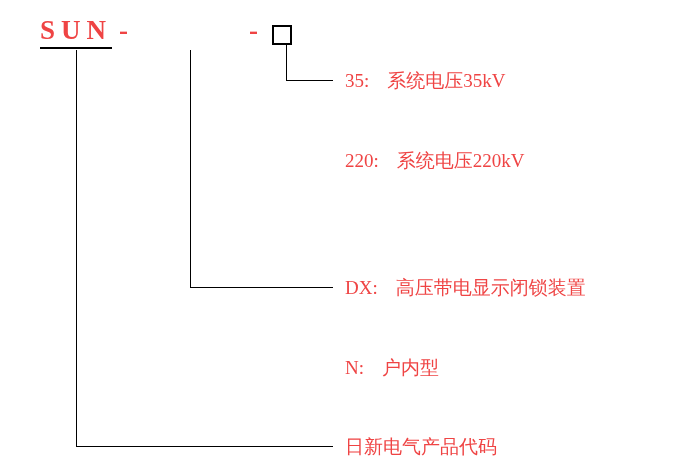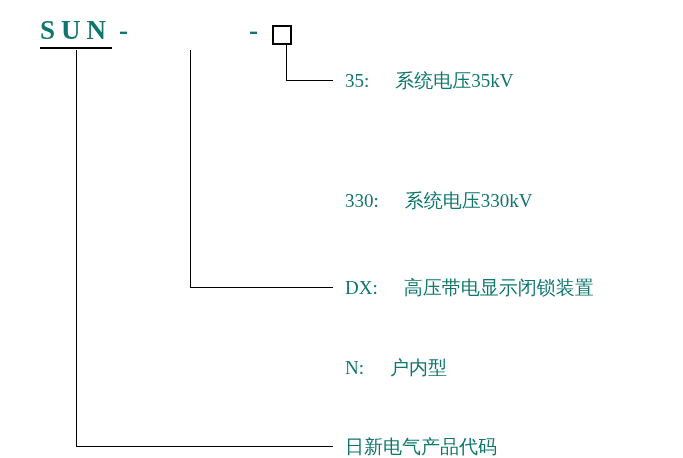--- a/index.html
+++ b/index.html
@@ -2,21 +2,21 @@
 <html><head>
 <meta charset="utf-8">
 <style>
   * { margin: 0; padding: 0; box-sizing: border-box; }
   html, body { background: #ffffff; }
   .canvas {
     position: relative;
     width: 683px;
     height: 458px;
     background: #ffffff;
-    color: #0f766e;
+    color: #ef4444;
     font-family: "Liberation Serif", "DejaVu Serif", serif;
     overflow: hidden;
   }
   
   .code-part {
     position: absolute;
     top: 14px;
     font-size: 27px;
     font-weight: bold;
     letter-spacing: 6px;
@@ -48,21 +48,21 @@
     background: #000000;
   }
   
   .row {
     position: absolute;
     left: 345px;
     font-size: 19px;
     line-height: 22px;
     white-space: nowrap;
   }
-  .row .desc { margin-left: 26px; }
+  .row .desc { margin-left: 18px; }
 </style>
 </head>
 <body>
 
 <div class="canvas">
 
   <span class="code-part underlined" style="left:40px">SUN</span>
   <span class="dash" style="left:119px">-</span>
   <span class="dash" style="left:249px">-</span>
   <span class="placeholder-box"></span>
@@ -72,22 +72,22 @@
 
   <div class="line" style="left:190px; top:50px; width:1px; height:238px;"></div>
   <div class="line" style="left:190px; top:287px; width:143px; height:1px;"></div>
 
   <div class="line" style="left:76px; top:50px; width:1px; height:397px;"></div>
   <div class="line" style="left:76px; top:446px; width:257px; height:1px;"></div>
 
   <div class="row" style="top:70px">
     <span class="code">35:</span><span class="desc">系统电压35kV</span>
   </div>
-  <div class="row" style="top:190px">
-    <span class="code">330:</span><span class="desc">系统电压330kV</span>
+  <div class="row" style="top:150px">
+    <span class="code">220:</span><span class="desc">系统电压220kV</span>
   </div>
 
   <div class="row" style="top:277px">
     <span class="code">DX:</span><span class="desc">高压带电显示闭锁装置</span>
   </div>
   <div class="row" style="top:436px">
     <span>日新电气产品代码</span>
   </div>
 
   <div class="row" style="top:357px">

